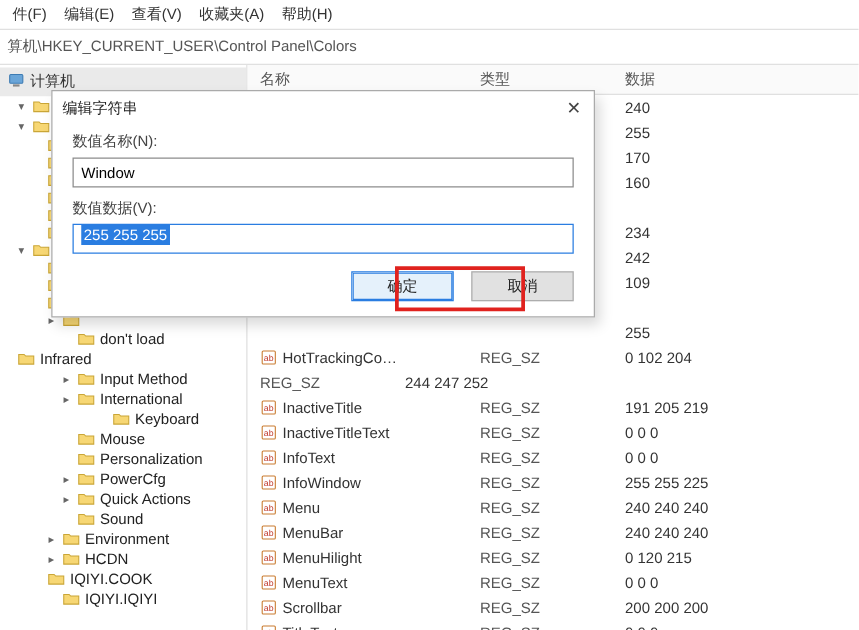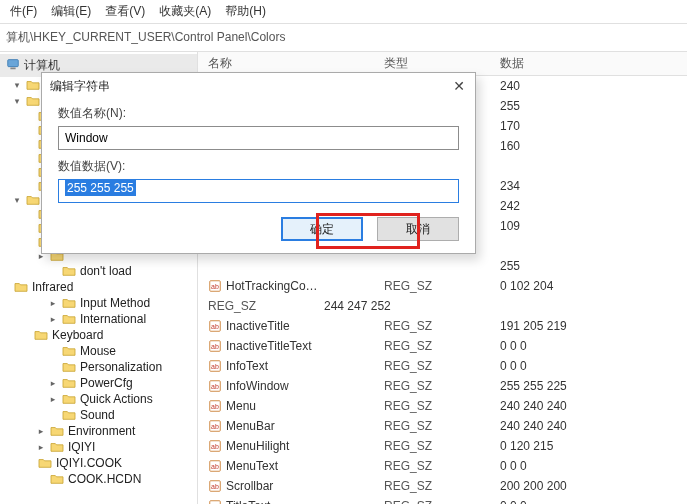--- a/index.html
+++ b/index.html
@@ -223,21 +223,21 @@
         </div>
         <div class="tree-item" style="padding-left: 48px;">
           <span class="chev">▸</span>
           <span class="folder">
             <svg viewBox="0 0 16 14">
               <path d="M1 3 h5 l1.5 1.5 H15 V12 H1 Z" fill="#f7d774" stroke="#caa637"></path>
             </svg>
           </span>
           <span class="label">International</span>
         </div>
-        <div class="tree-item" style="padding-left: 20px;">
+        <div class="tree-item" style="padding-left: 76px;">
           <span class="chev"></span>
           <span class="folder">
             <svg viewBox="0 0 16 14">
               <path d="M1 3 h5 l1.5 1.5 H15 V12 H1 Z" fill="#f7d774" stroke="#caa637"></path>
             </svg>
           </span>
           <span class="label">Keyboard</span>
         </div>
         <div class="tree-item" style="padding-left: 48px;">
           <span class="chev"></span>
@@ -293,39 +293,39 @@
           </span>
           <span class="label">Environment</span>
         </div>
         <div class="tree-item" style="padding-left: 36px;">
           <span class="chev">▸</span>
           <span class="folder">
             <svg viewBox="0 0 16 14">
               <path d="M1 3 h5 l1.5 1.5 H15 V12 H1 Z" fill="#f7d774" stroke="#caa637"></path>
             </svg>
           </span>
-          <span class="label">IQIYI</span>
+          <span class="label">HCDN</span>
         </div>
         <div class="tree-item" style=" margin-left: 24px;">
           <span class="chev"></span>
           <span class="folder">
             <svg viewBox="0 0 16 14">
               <path d="M1 3 h5 l1.5 1.5 H15 V12 H1 Z" fill="#f7d774" stroke="#caa637"></path>
             </svg>
           </span>
           <span class="label">IQIYI.COOK</span>
         </div>
         <div class="tree-item" style="padding-left: 36px;">
           <span class="chev"></span>
           <span class="folder">
             <svg viewBox="0 0 16 14">
               <path d="M1 3 h5 l1.5 1.5 H15 V12 H1 Z" fill="#f7d774" stroke="#caa637"></path>
             </svg>
           </span>
-          <span class="label">COOK.HCDN</span>
+          <span class="label">IQIYI.IQIYI</span>
         </div>
       </div>
   </div>
 
   <div class="list-pane">
     <div class="list-header">
       <div class="col col-name">名称</div>
       <div class="col col-type">类型</div>
       <div class="col col-data">数据</div>
     </div>

